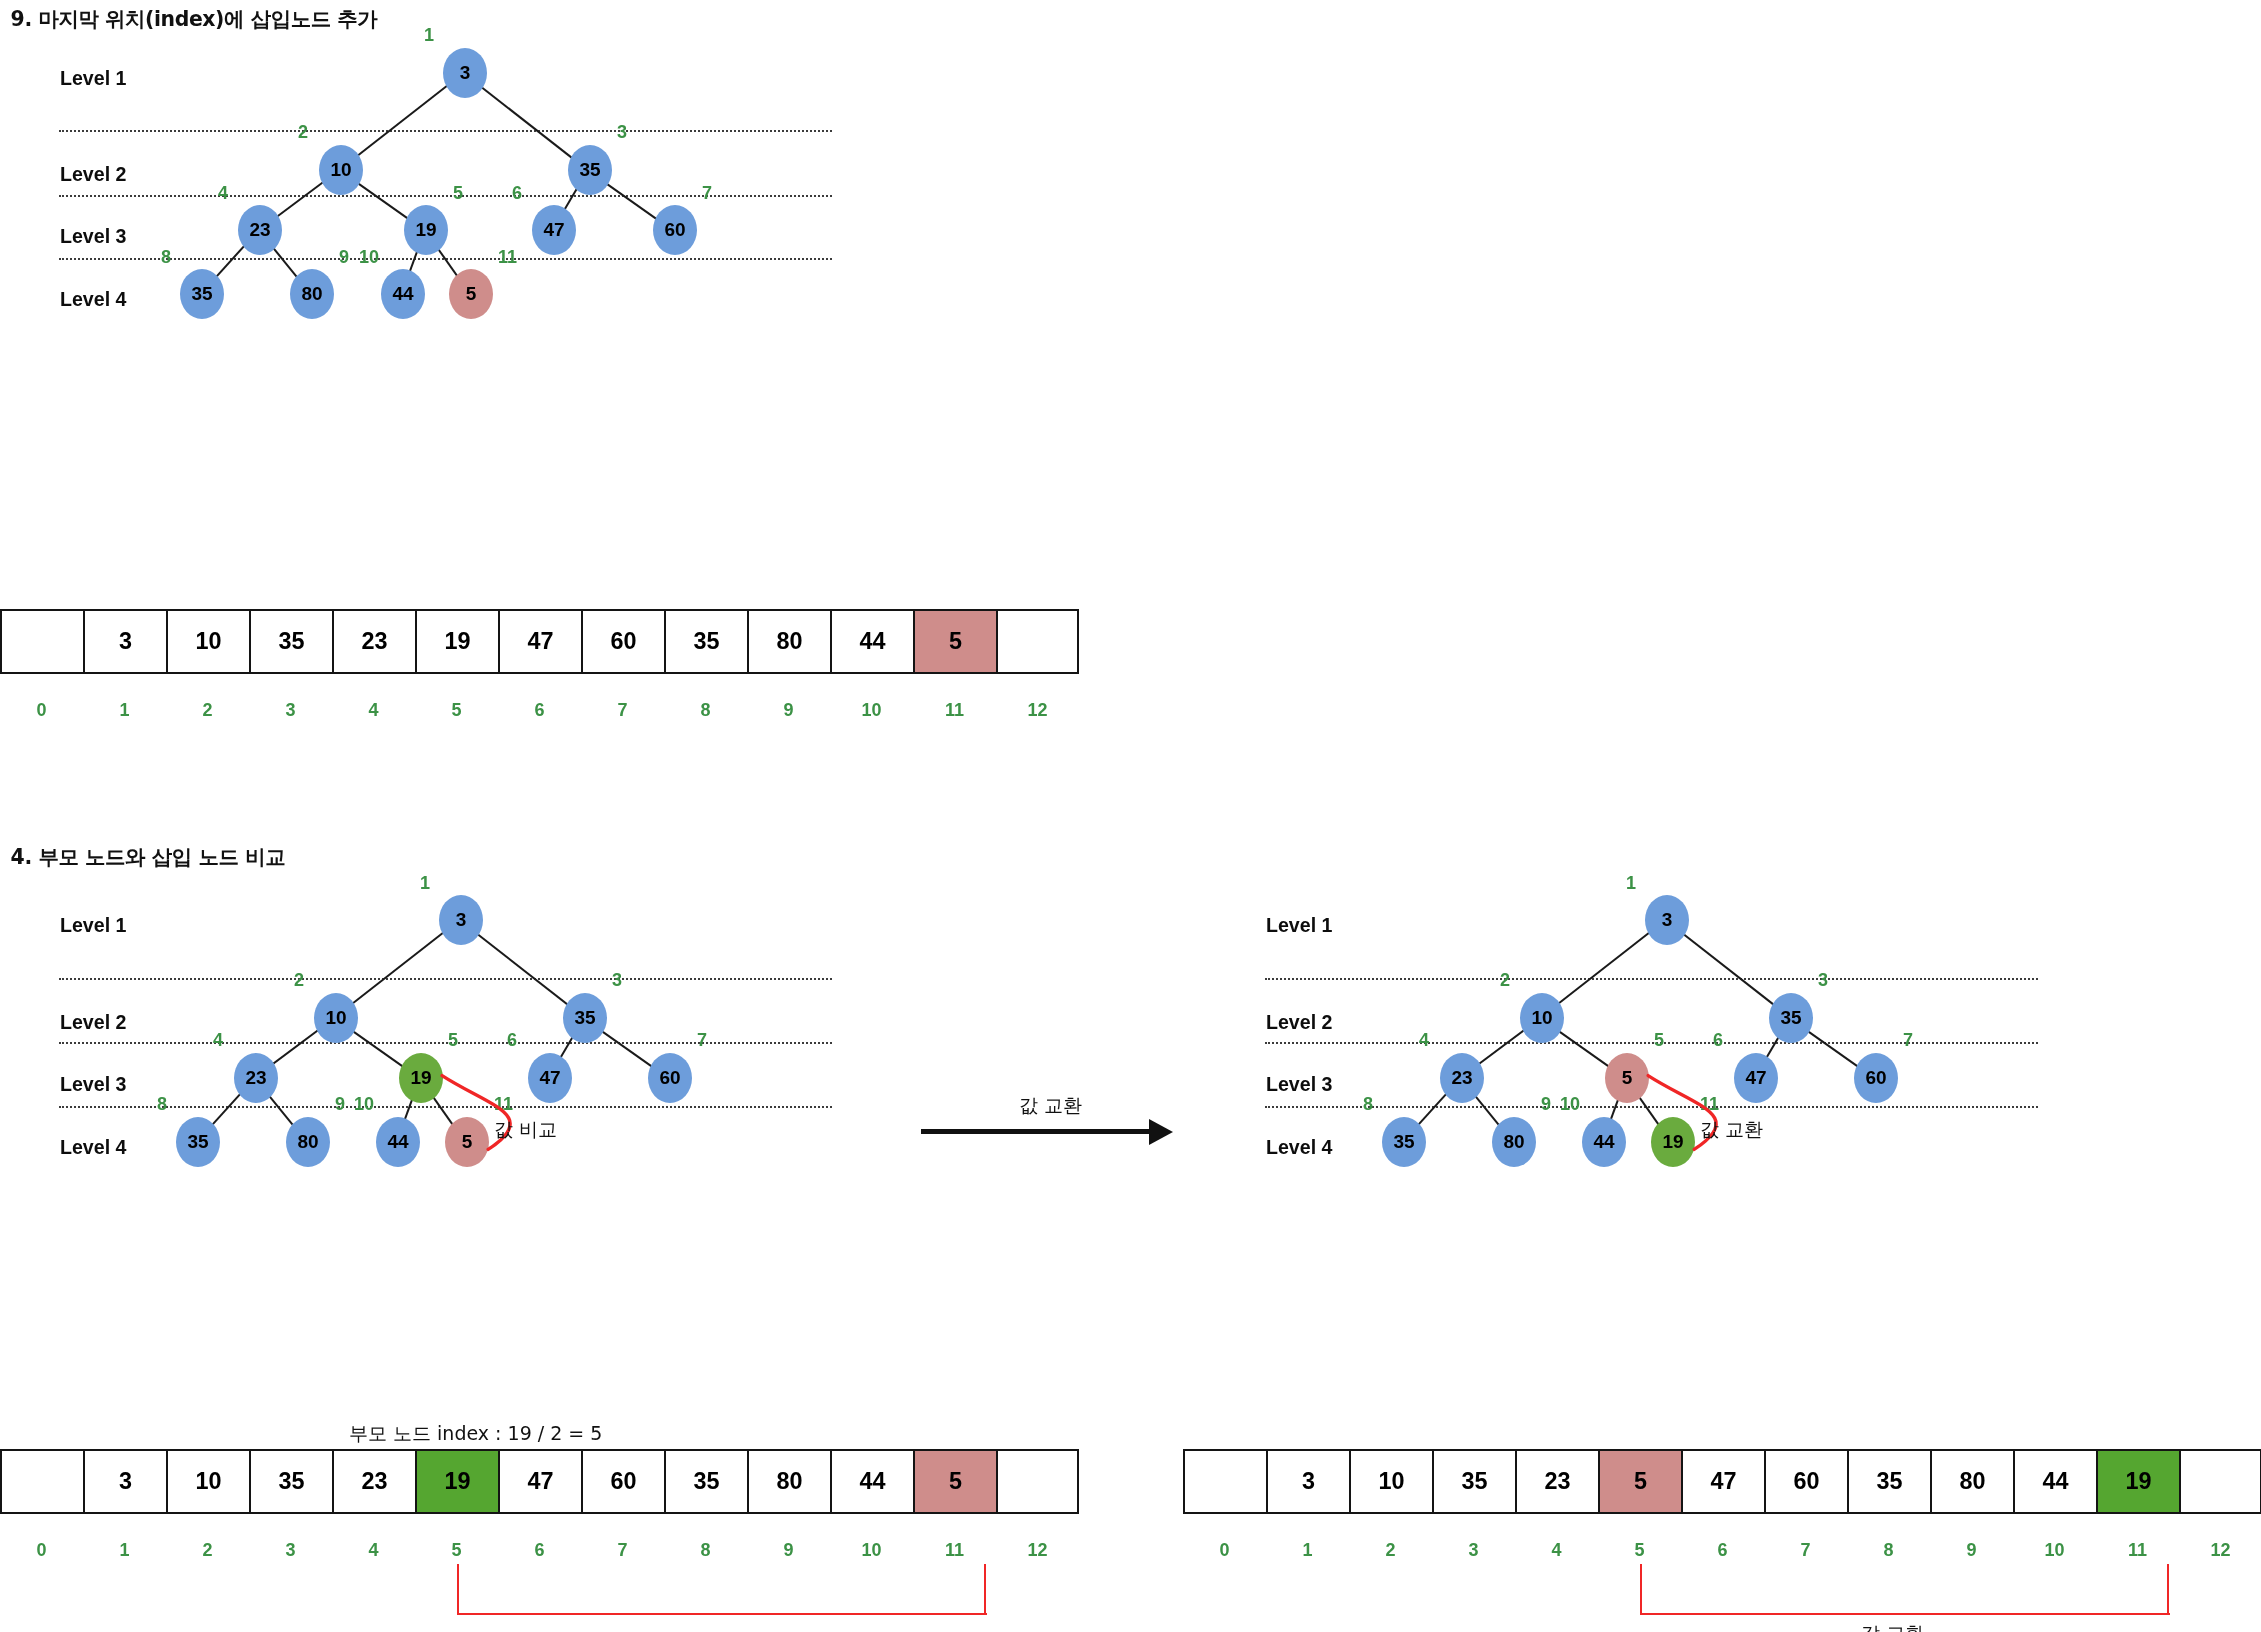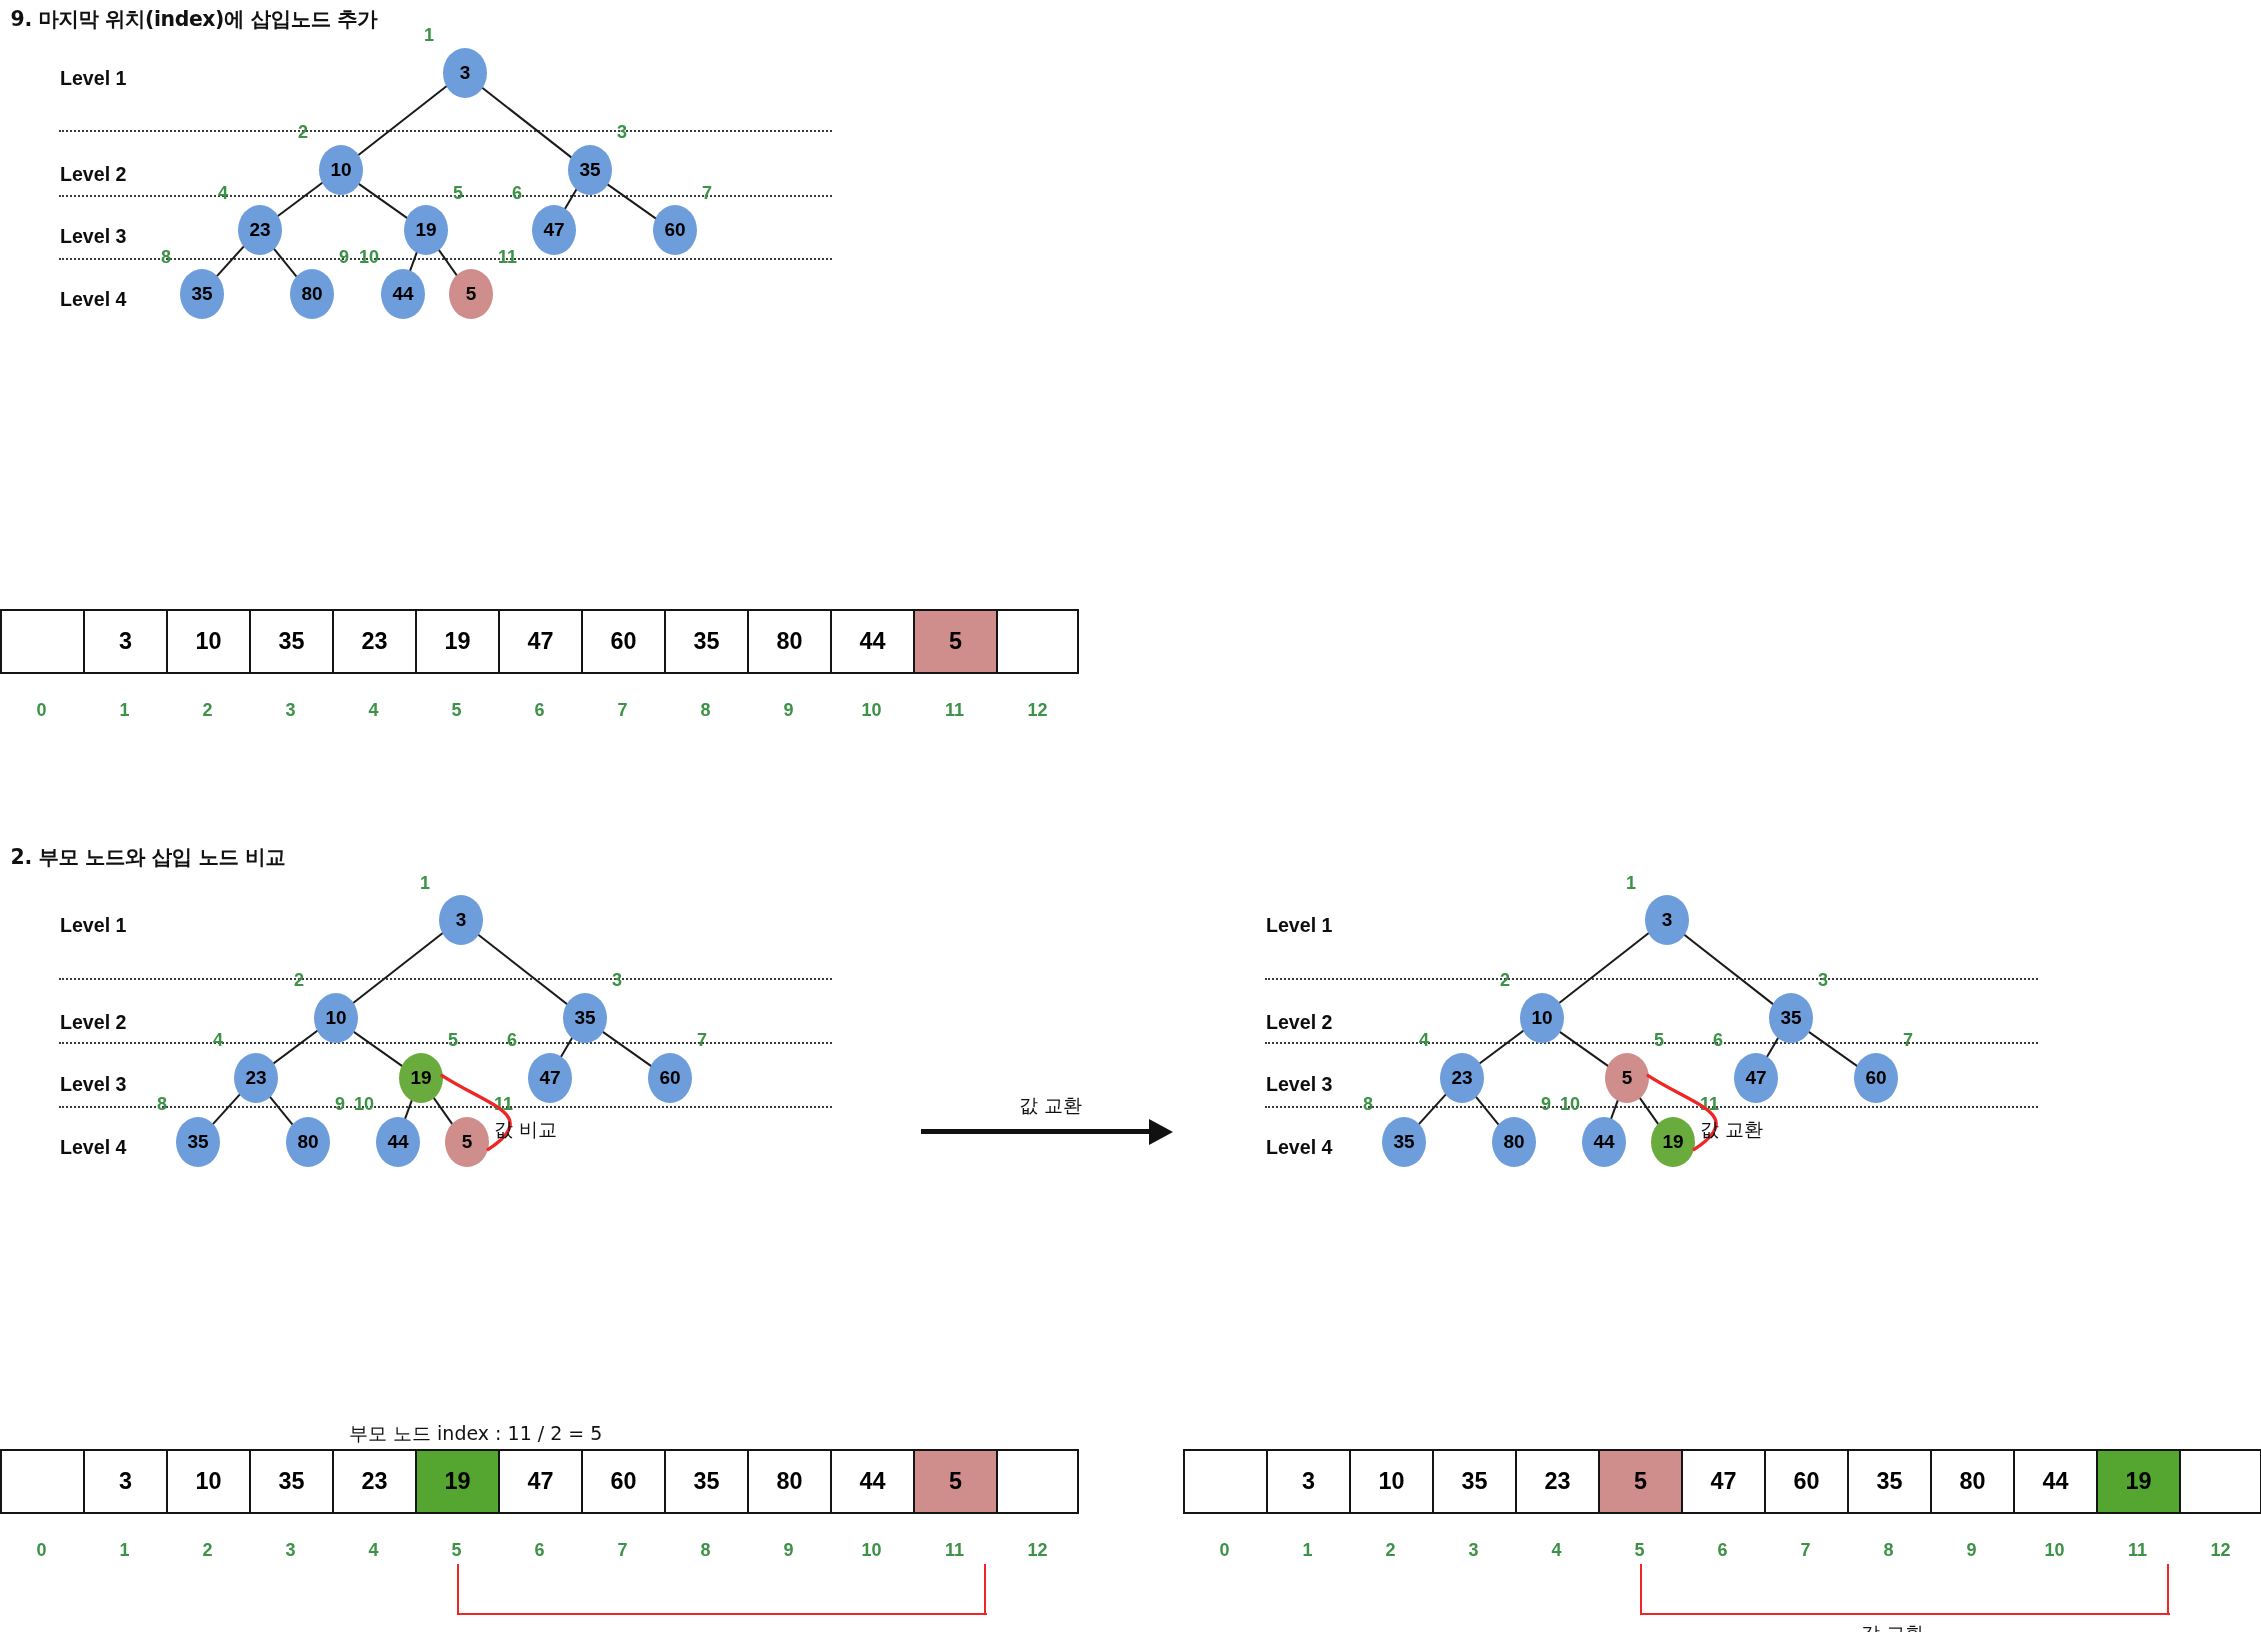--- a/index.html
+++ b/index.html
@@ -176,21 +176,21 @@
     <span style="width: 83px; height: 26px;">5</span>
     <span style="width: 83px; height: 26px;">6</span>
     <span style="width: 83px; height: 26px;">7</span>
     <span style="width: 83px; height: 26px;">8</span>
     <span style="width: 83px; height: 26px;">9</span>
     <span style="width: 83px; height: 26px;">10</span>
     <span style="width: 83px; height: 26px;">11</span>
     <span style="width: 83px; height: 26px;">12</span>
   </div>
 
-<div class="abs section-title kr" style="left:10.6px;top:843px;">2. 부모 노드와 삽입 노드 비교</div>
+<div class="abs section-title kr" style="left:10.6px;top:843px;">4. 부모 노드와 삽입 노드 비교</div>
 
 <div id="s2-left-tree" class="abs" style="left:0px;top:863px;width:874px;height:249px;">
     <div class="abs divider" style="left: 59px; top: 115px; width: 773px;"></div>
     <div class="abs divider" style="left: 59px; top: 179px; width: 773px;"></div>
     <div class="abs divider" style="left: 59px; top: 243px; width: 773px;"></div>
     <div class="abs level-label" style="left: 60px; top: 51px; font-size: 19.6px;">Level 1</div>
     <div class="abs level-label" style="left: 60px; top: 148px; font-size: 19.6px;">Level 2</div>
     <div class="abs level-label" style="left: 60px; top: 210px; font-size: 19.6px;">Level 3</div>
     <div class="abs level-label" style="left: 60px; top: 273px; font-size: 19.6px;">Level 4</div>
     <div class="edge" style="left: 461px; top: 57px; width: 158px; transform: rotate(141.981deg);"></div>
@@ -320,21 +320,21 @@
     </svg>
     <div class="abs note kr" style="left: 494px; top: 254px; font-size: 19px;">값 교환</div>
   </div>
 
 <div class="abs" style="left:921px;top:1093px;width:256px;height:68px;">
   <div class="note kr abs" style="left:98px;top:0px;">값 교환</div>
   <div class="arrow-line" style="left:0px;top:36px;width:234px;height:5.3px;"></div>
   <div class="abs" style="left:228px;top:26px;width:0;height:0;border-top:13.6px solid transparent;border-bottom:13.6px solid transparent;border-left:24px solid #111;"></div>
 </div>
 
-<div class="abs note kr" style="left:349px;top:1421px;">부모 노드 index : 11 / 2 = 5</div>
+<div class="abs note kr" style="left:349px;top:1421px;">부모 노드 index : 19 / 2 = 5</div>
 <div id="s2l-array" class="arr" style="left:0px;top:1449px;">
     <div class="cell" style="width: 83px; height: 65px; font-size: 23.4px;">
       <span></span>
     </div>
     <div class="cell" style="width: 83px; height: 65px; font-size: 23.4px;">
       <span>3</span>
     </div>
     <div class="cell" style="width: 83px; height: 65px; font-size: 23.4px;">
       <span>10</span>
     </div>

